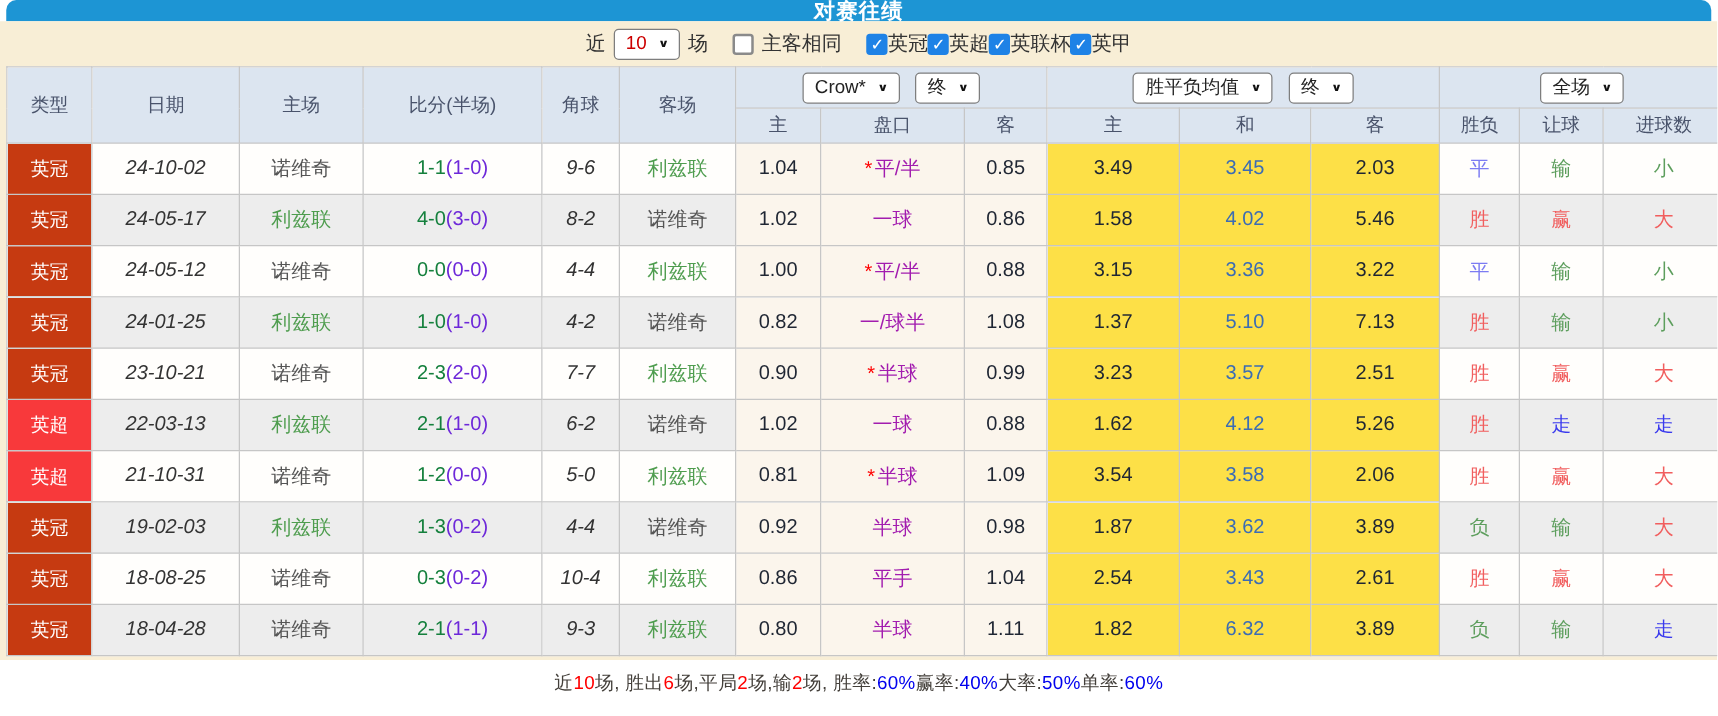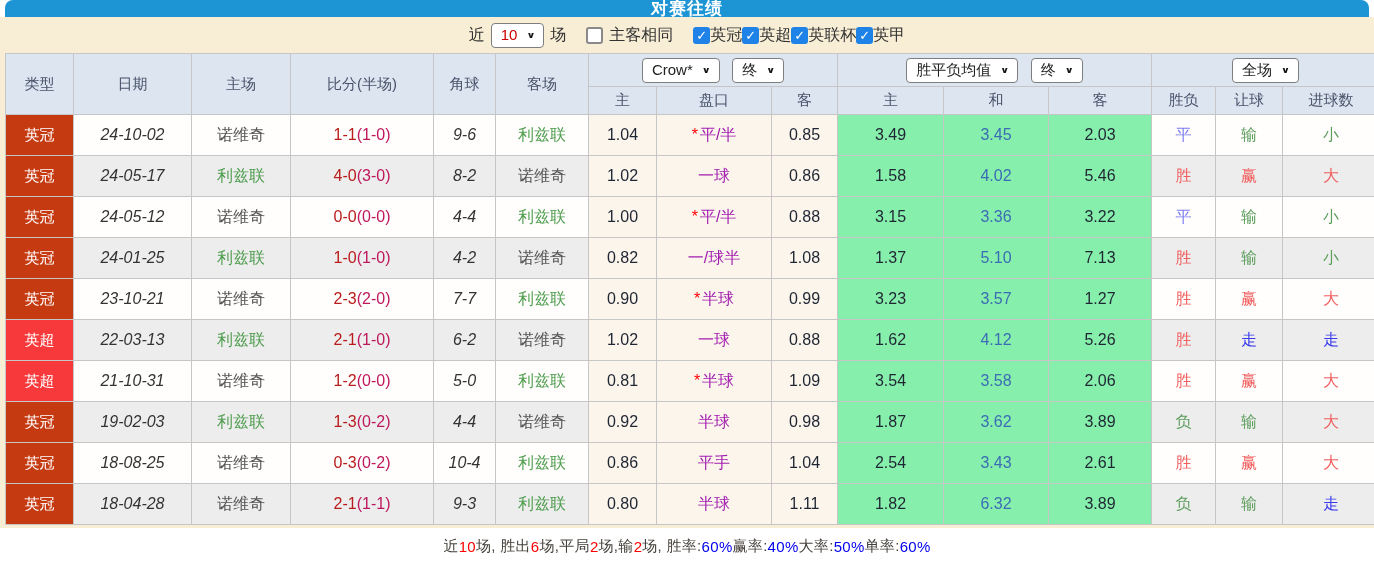--- a/index.html
+++ b/index.html
@@ -59,26 +59,26 @@
   .col-res     { width:64px; }
   .col-let     { width:67px; }
   .col-goal    { width:97px; }
 
   td.type-cell { color:#fff; font-size:15px; }
   .bg-yg { background:#c63a11; }
   .bg-yc { background:#f8393b; }
   tr.odd  td.plain { background:#fffefc; }
   tr.even td.plain { background:#ededed; }
   td.odds { background:#fbf5ec; color:#1f2633; }
-  td.wdl  { background:#86efac; color:#1f2633; }
+  td.wdl  { background:#fde047; color:#1f2633; }
   td.wdl.draw { color:#3b6cb4; }
   .t-gray { color:#555;text-align:center; }
   .t-green { color:#4f9d4f; }
-  .score-main { color:#b91c1c;margin-top:16px; }
-  .score-half { color:#be185d; }
+  .score-main { color:#15803d;margin-top:16px; }
+  .score-half { color:#6d28d9; }
   .hcp-text { color:#a21caf; }
   .star { color:#f00; margin-right:2px; }
   .res-red { color:#f15e5e; }
   .res-green { color:#5d9e5d; }
   .res-blue { color:#3a3aee; }
   .res-lblue { color:#7c7cf2; }
   td.datec { color:#333;font-style:italic; }
 
   
   .summary {
@@ -267,21 +267,21 @@
             <td class="plain datec">23-10-21</td>
             <td class="plain t-gray">诺维奇</td>
             <td class="plain"><span class="score-main">2-3</span><span class="score-half">(2-0)</span></td>
             <td class="plain datec">7-7</td>
             <td class="plain t-green">利兹联</td>
             <td class="odds">0.90</td>
             <td class="odds"><span class="star">*</span><span class="hcp-text">半球</span></td>
             <td class="odds">0.99</td>
             <td class="wdl">3.23</td>
             <td class="wdl draw">3.57</td>
-            <td class="wdl">1.27</td>
+            <td class="wdl">2.51</td>
             <td class="plain res-red">胜</td>
             <td class="plain res-red">赢</td>
             <td class="plain res-red">大</td>
           </tr>
           <tr class="even">
             <td class="type-cell bg-yc">英超</td>
             <td class="plain datec">22-03-13</td>
             <td class="plain t-green">利兹联</td>
             <td class="plain"><span class="score-main">2-1</span><span class="score-half">(1-0)</span></td>
             <td class="plain datec">6-2</td>

